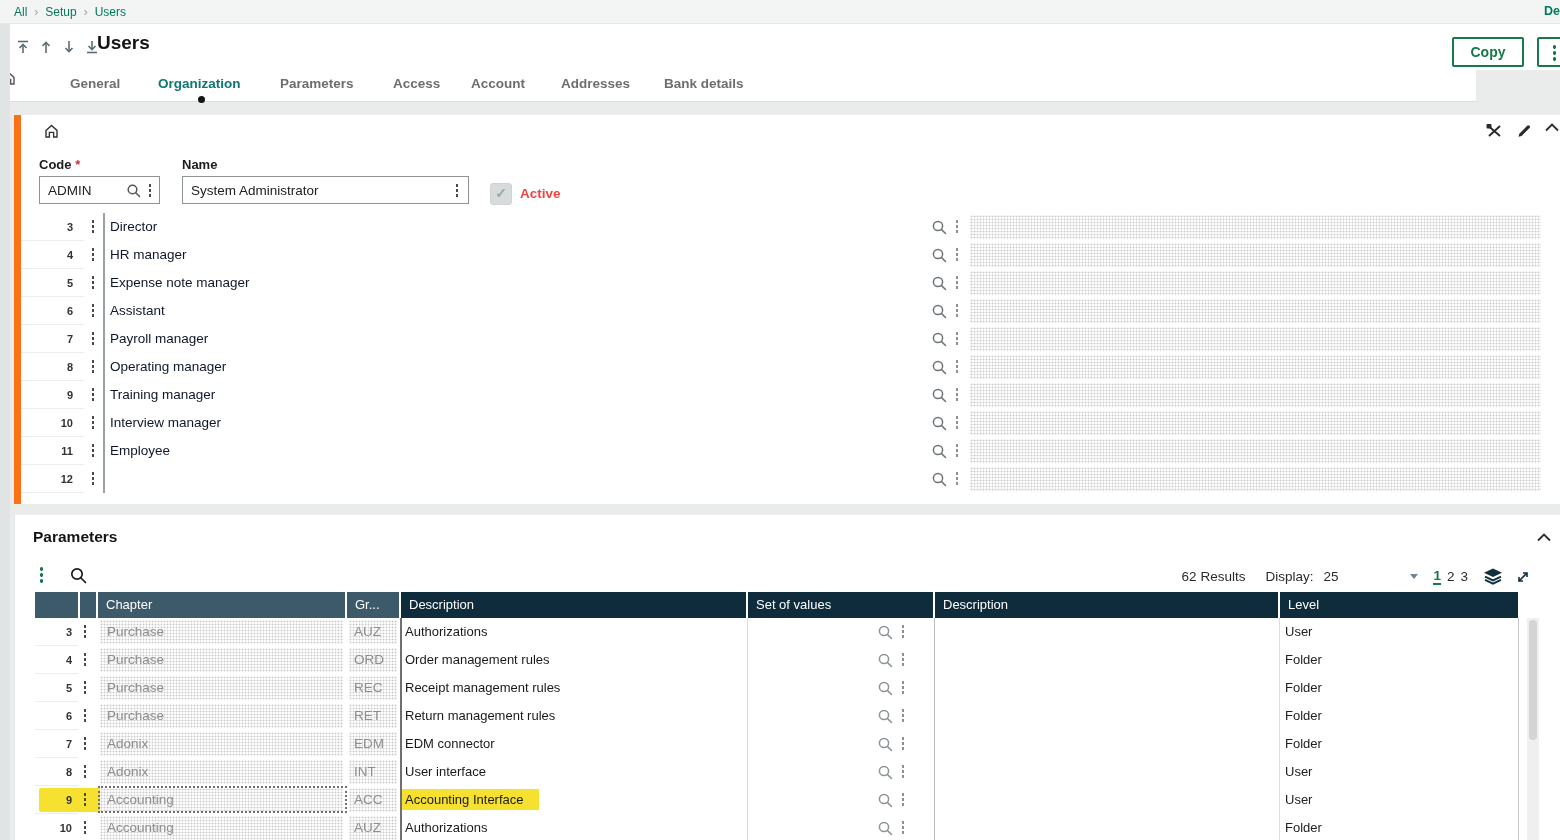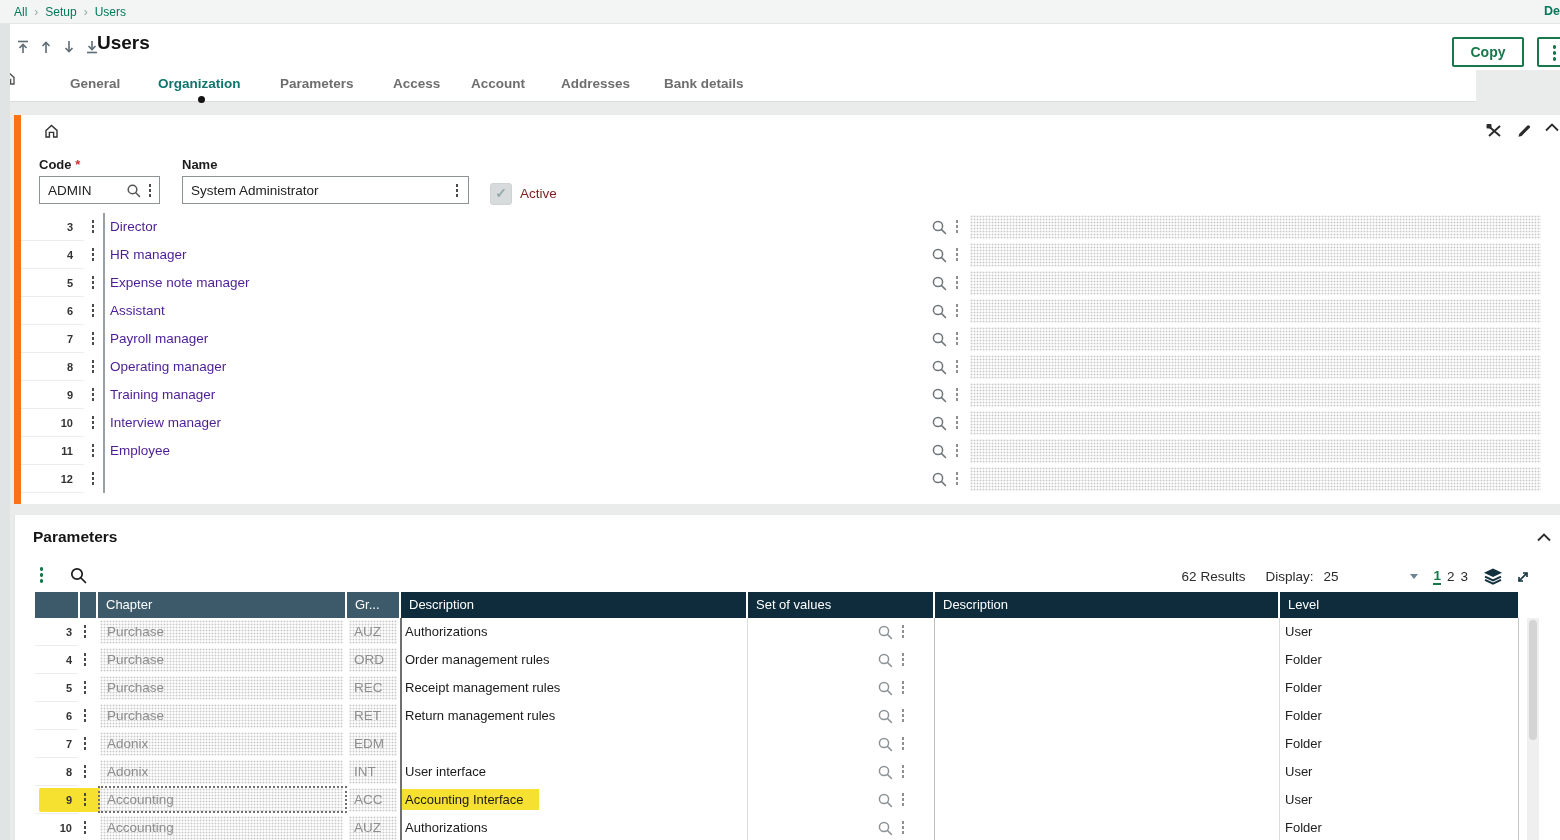--- a/index.html
+++ b/index.html
@@ -52,34 +52,34 @@
   .p1-home{position:absolute;left:22px;top:8px;color:#333;cursor:pointer;}
   .p1-icons{position:absolute;left:1464px;top:8px;display:flex;gap:13px;color:#2b2b2b;}
   .p1-icons span{cursor:pointer;}
   .fld-label{position:absolute;top:42px;font-size:13px;font-weight:bold;color:#1c1c1c;}
   .req{color:#cc2f2f;font-weight:bold;}
   .inp{position:absolute;top:61px;height:28px;border:1px solid #8e9496;background:#fff;box-sizing:border-box;
     font-size:13.5px;color:#222;display:flex;align-items:center;padding-left:8px;}
   .inp .icn{position:absolute;color:#555;cursor:pointer;}
   .chk{position:absolute;left:469px;top:68px;width:20px;height:20px;background:#d7dbdb;border:1px solid #ced3d3;
     border-radius:3px;color:#94a9a9;font-size:14px;font-weight:bold;text-align:center;line-height:19px;cursor:pointer;}
-  .chk-label{position:absolute;left:499px;top:71px;font-size:13.5px;font-weight:normal;color:#7f1d1d;}
+  .chk-label{position:absolute;left:499px;top:71px;font-size:13.5px;font-weight:bold;color:#ef4444;}
 
   
   .dotted{background-color:#fbfbfb;
     background-image:radial-gradient(circle,#c9c9c9 0.9px,transparent 1.05px);background-size:3px 3px;}
 
   
   .roles{position:absolute;left:0;top:98px;width:1546px;height:280px;}
   .roles-sep{position:absolute;left:82px;top:0;width:2px;height:280px;background:#9aa1a5;}
   .rrow{position:relative;height:28px;}
   .rn{position:absolute;left:0;top:0;width:63px;height:28px;line-height:28px;text-align:right;padding-right:11px;
     box-sizing:border-box;font-size:11px;font-weight:bold;color:#333;border-bottom:1px solid #ededed;}
   .rk{left:70px;top:6px;}
-  .rlabel{position:absolute;left:89px;top:0;line-height:28px;font-size:13.5px;color:#4c1d95;text-align:right;}
+  .rlabel{position:absolute;left:89px;top:0;line-height:28px;font-size:13.5px;color:#0f172a;text-align:right;}
   .rq{position:absolute;left:910px;top:6px;color:#6d7477;cursor:pointer;}
   .rk2{left:934px;top:6px;}
   .rdot{position:absolute;left:949px;top:2px;width:571px;height:24px;}
 
   
   .panel2{left:14px;top:515px;width:1546px;height:325px;background:#fff;border-left:1px solid #e2e4e4;}
   .p2-title{position:absolute;left:18px;top:13px;font-size:15.5px;font-weight:bold;color:#141414;}
   .p2-collapse{position:absolute;left:1522px;top:18px;color:#2b2b2b;cursor:pointer;}
   .p2-kebab{left:24px;top:51px;}
   .p2-search{position:absolute;left:54px;top:51px;color:#1a1a1a;cursor:pointer;}
@@ -517,20 +517,21 @@
     <span class="kb gray bk2"></span>
     <div class="bl">Folder</div>
   </div>
 
   <div class="prow">
 
     <div class="bn">7</div>
     <span class="kb bk"></span>
     <div class="bc dotted">Adonix</div>
     <div class="bg2 dotted">EDM</div>
+    <div class="bd">EDM connector</div>
     <span class="bq">
             <svg width="17" height="17" viewBox="0 0 17 17">
               <circle cx="7" cy="7" r="4.6" fill="none" stroke="currentColor" stroke-width="1.5"></circle>
               <line x1="10.6" y1="10.6" x2="14.5" y2="14.5" stroke="currentColor" stroke-width="1.5" stroke-linecap="round"></line>
             </svg>
           </span>
     <span class="kb gray bk2"></span>
     <div class="bl">Folder</div>
   </div>
 

